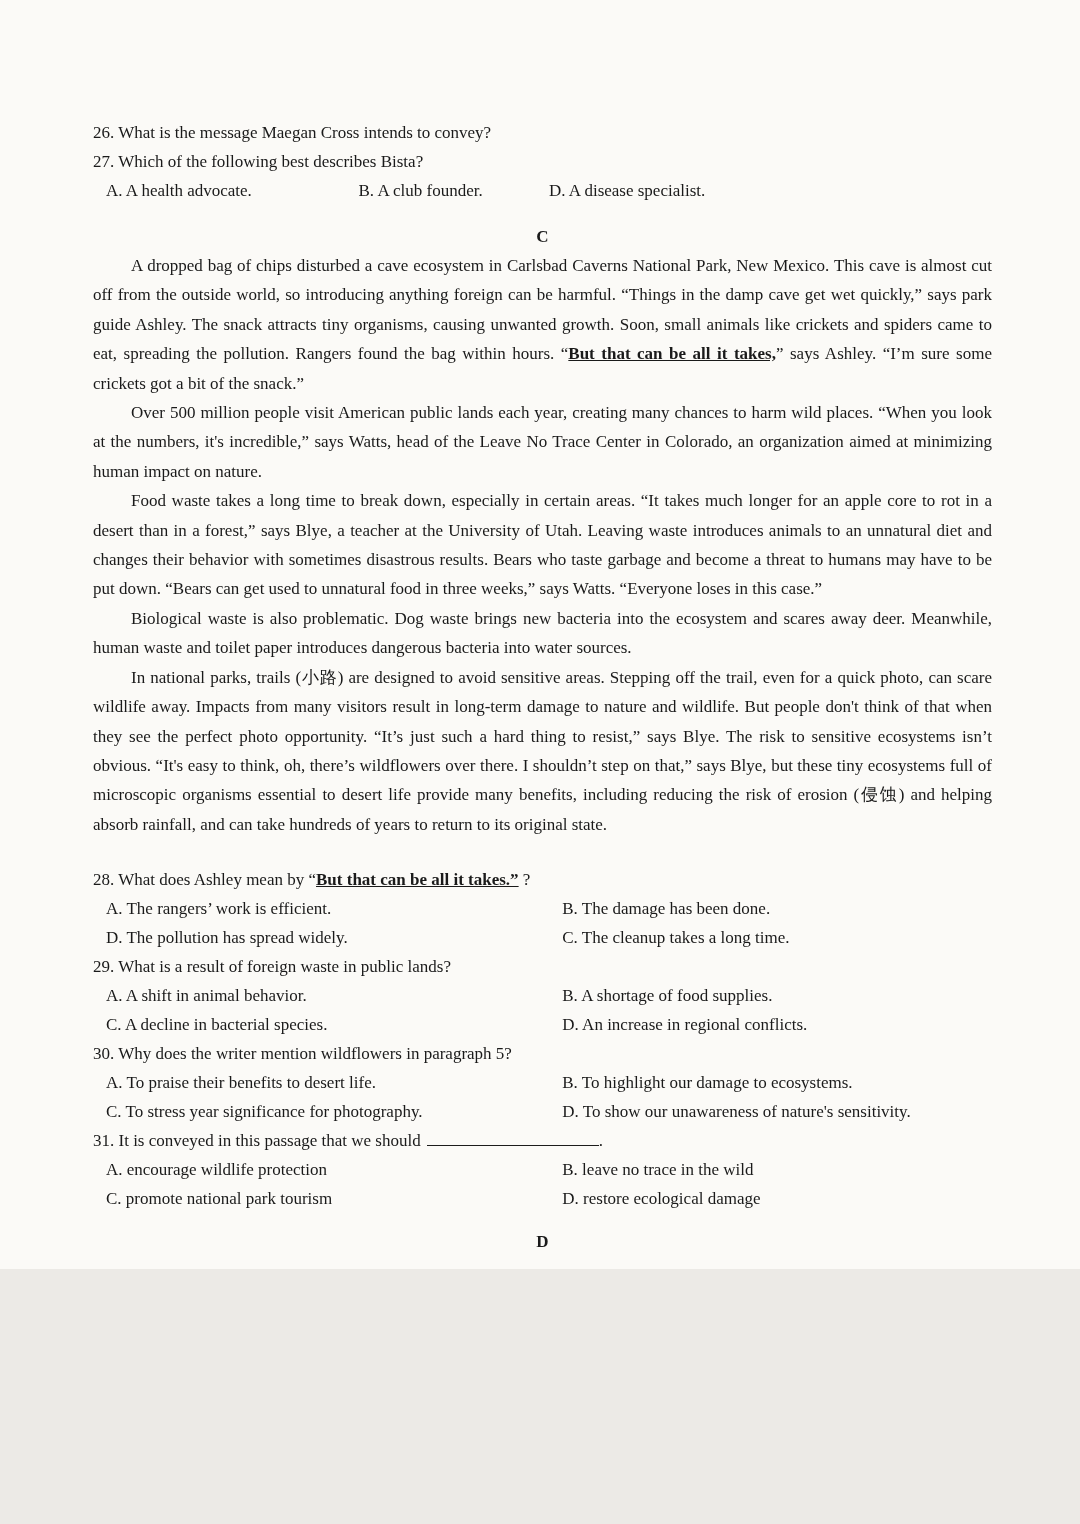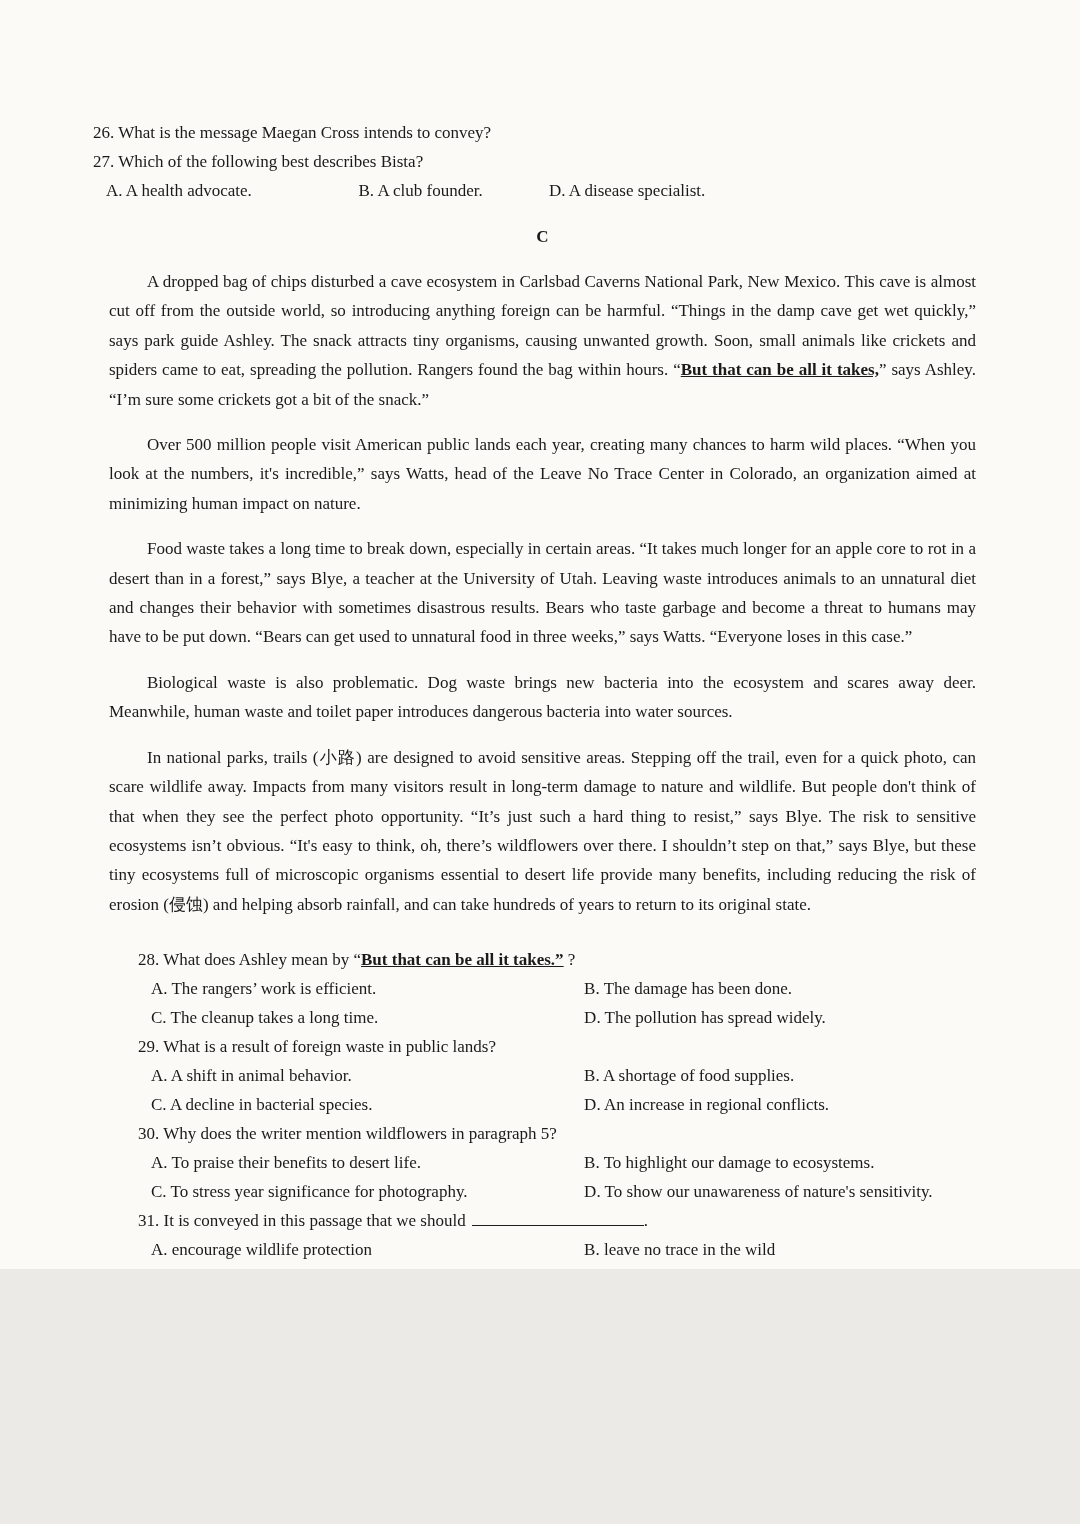--- a/index.html
+++ b/index.html
@@ -30,30 +30,30 @@
   }
   .opts4 .opt { line-height: 29px; }
   .sec-head {
     text-align: center;
     font-weight: 700;
     line-height: 29px;
     margin-top: 17px;
   }
   .sec-head-d { margin-top: 14px; }
   .para {
-    margin: 16px;
+    margin: 0;
     text-align: justify;
     text-indent: 38px;
     line-height: 29.4px;
   }
   .emph {
     font-weight: 700;
     text-decoration: underline;
   }
-  .questions-bottom { margin-top: 26px; margin-left: 45px; }
+  .questions-bottom { margin-top: 26px; }
   .blank {
     display: inline-block;
     width: 172px;
     height: 14px;
     border-bottom: 1.6px solid #1c1c1c;
     margin-left: 6px;
     vertical-align: baseline;
   }
 </style>
 </head>
@@ -87,22 +87,22 @@
 
     <p class="para">In national parks, trails (小路) are designed to avoid sensitive areas. Stepping off the trail, even for a quick photo, can scare wildlife away. Impacts from many visitors result in long-term damage to nature and wildlife. But people don't think of that when they see the perfect photo opportunity. “It’s just such a hard thing to resist,” says Blye. The risk to sensitive ecosystems isn’t obvious. “It's easy to think, oh, there’s wildflowers over there. I shouldn’t step on that,” says Blye, but these tiny ecosystems full of microscopic organisms essential to desert life provide many benefits, including reducing the risk of erosion (侵蚀) and helping absorb rainfall, and can take hundreds of years to return to its original state.</p>
 
     <div class="questions-bottom">
 
       <div class="qblock">
         <div class="qline"><span>28. What does Ashley mean by “</span><span class="emph">But that can be all it takes.”</span><span> ?</span></div>
         <div class="opts2">
           <span class="opt">A. The rangers’ work is efficient.</span>
           <span class="opt">B. The damage has been done.</span>
+          <span class="opt">D. The pollution has spread widely.</span>
           <span class="opt">C. The cleanup takes a long time.</span>
-          <span class="opt">D. The pollution has spread widely.</span>
         </div>
       </div>
 
       <div class="qblock">
         <div class="qline">29. What is a result of foreign waste in public lands?</div>
         <div class="opts2">
           <span class="opt">A. A shift in animal behavior.</span>
           <span class="opt">B. A shortage of food supplies.</span>
           <span class="opt">C. A decline in bacterial species.</span>
           <span class="opt">D. An increase in regional conflicts.</span>

